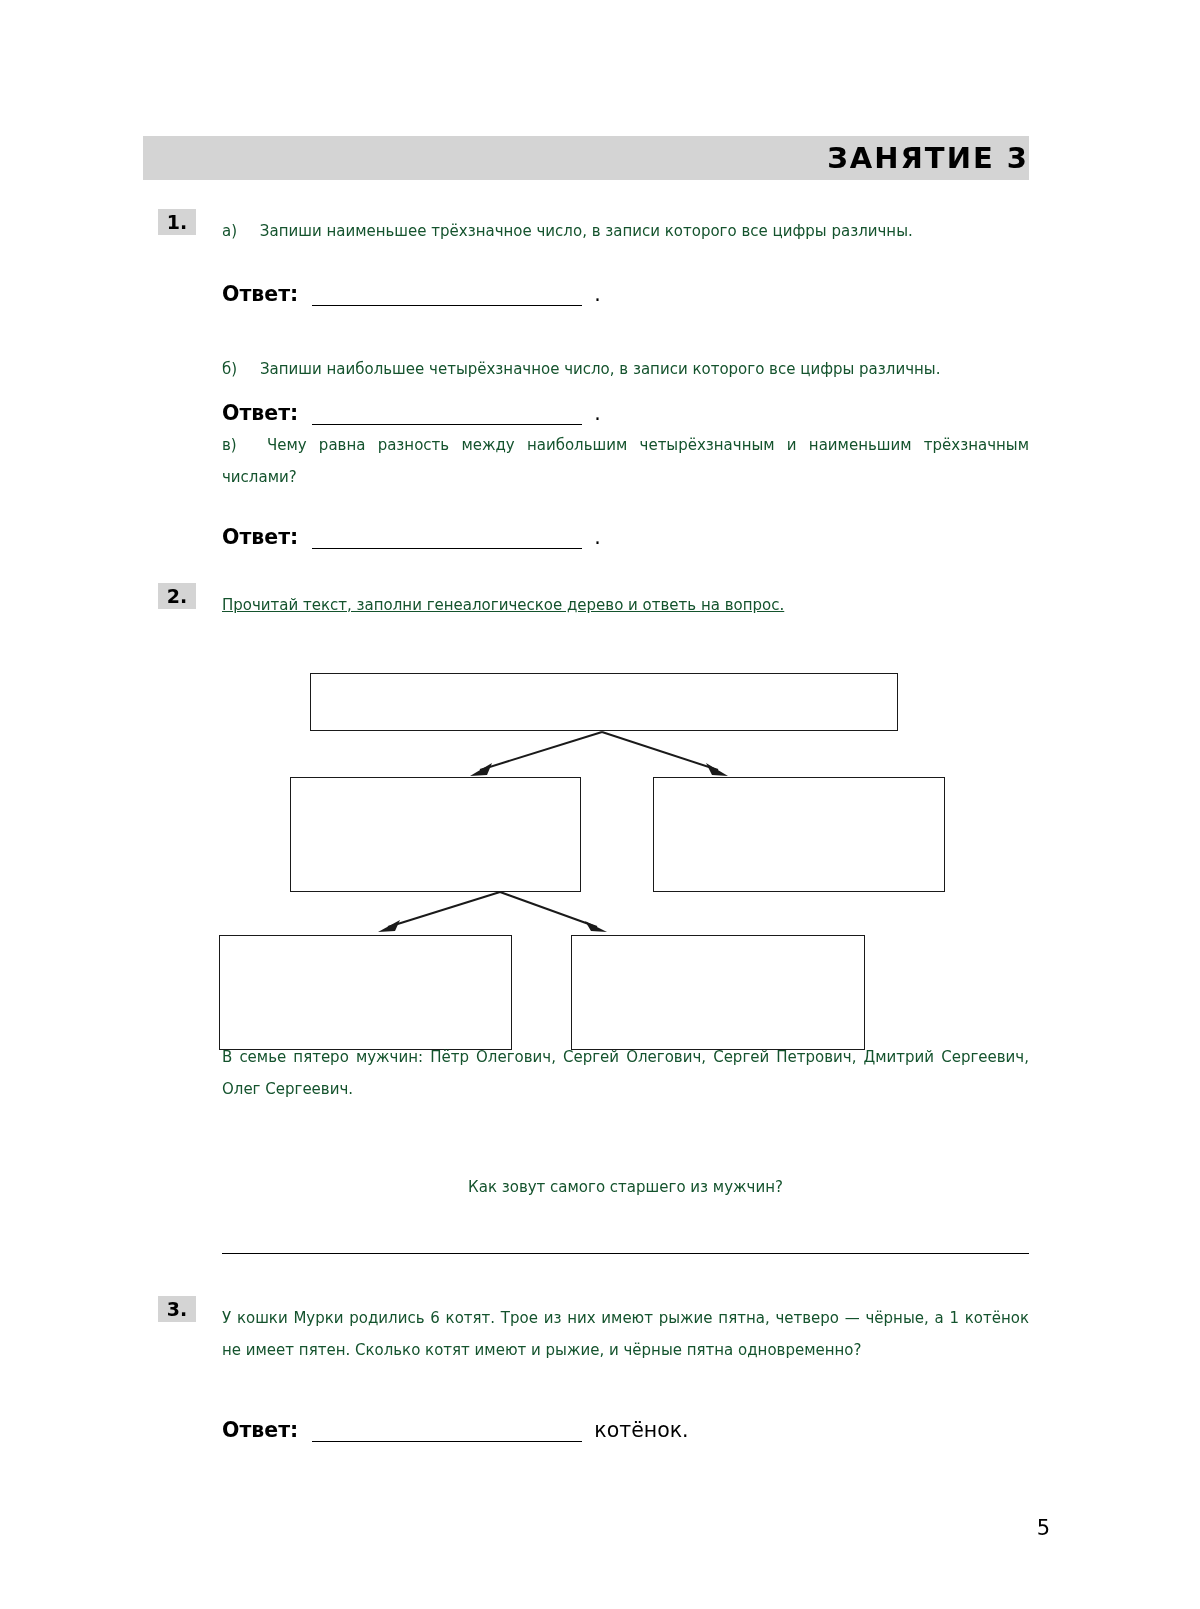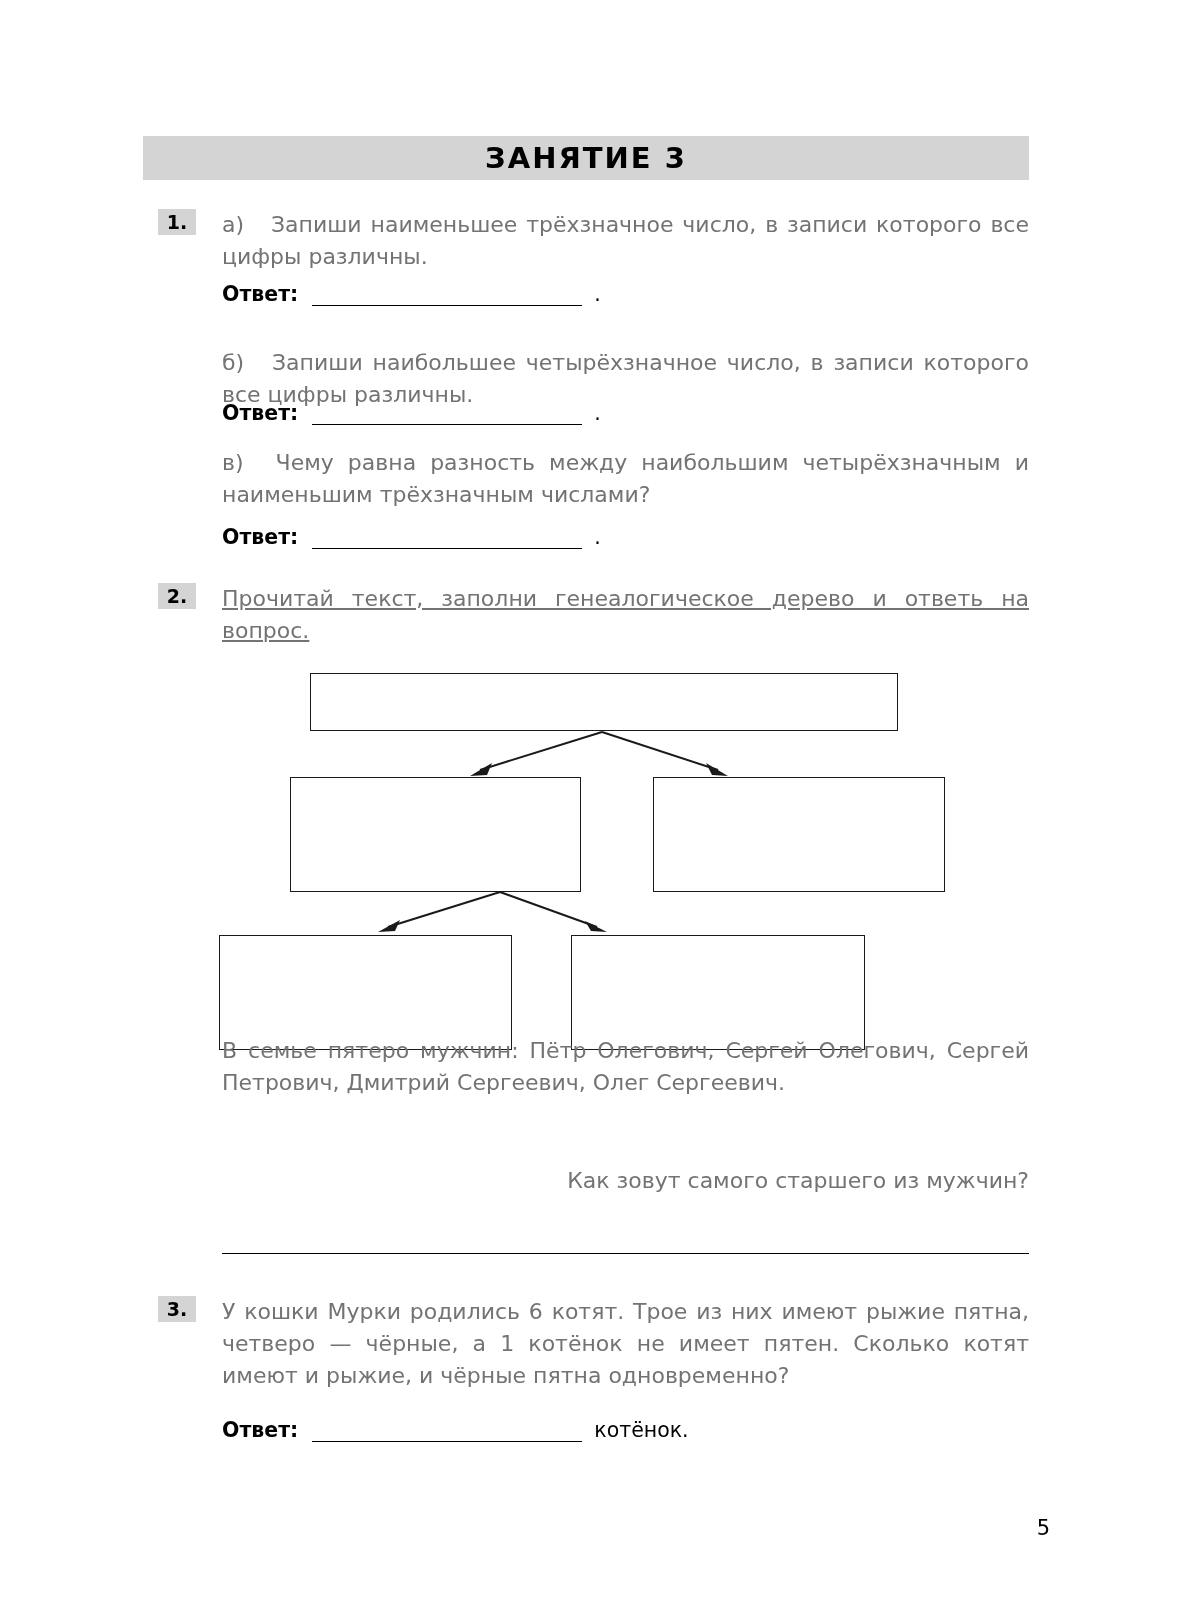--- a/index.html
+++ b/index.html
@@ -23,21 +23,21 @@
   }
   .header-band {
     position: absolute;
     left: 143px;
     top: 136px;
     width: 886px;
     height: 44px;
     background: #d4d4d4;
     display: flex;
     align-items: center;
-    justify-content: center;
+    justify-content: flex-end;
   }
   .header-band .title {
     font-size: 29px;
     font-weight: bold;
     letter-spacing: 2px;
   }
 
   .task-num {
     position: absolute;
     width: 38px;
@@ -45,26 +45,27 @@
     background: #d4d4d4;
     font-size: 19px;
     font-weight: bold;
     display: flex;
     align-items: center;
     justify-content: center;
   }
 
   .body-text {
     position: absolute;
-    font-size: 22px;
+    font-size: 15px;
     line-height: 32px;
     text-align: justify;
-    color: #737373;
+    color: #14532d;
+    margin-top: 6px;
   }
-  .body-text.nojust { text-align: right; }
+  .body-text.nojust { text-align: center; }
 
   .ans-row {
     position: absolute;
     font-size: 20.5px;
     display: flex;
     align-items: flex-end;
     gap: 0;
   }
   .ans-label { margin-right: 14px; font-weight: bold; }
   .ans-line {
@@ -126,21 +127,21 @@
     <span>б)</span>
     <span style="display:inline-block; width:18px;"></span><span>Запиши наибольшее четырёхзначное число, в записи которого все цифры различны.</span>
   </div>
 
   <div class="ans-row" style="left:222px; top:401px;">
     <span class="ans-label">Ответ:</span>
     <span class="ans-line"></span>
     <span class="ans-tail">.</span>
   </div>
 
-  <div class="body-text" style="left:222px; top:447px; width:807px;">
+  <div class="body-text" style="left:222px; top:423px; width:807px;">
     <span>в)</span>
     <span style="display:inline-block; width:18px;"></span><span>Чему равна разность между наибольшим четырёхзнач­ным и наименьшим трёхзначным числами?</span>
   </div>
 
   <div class="ans-row" style="left:222px; top:525px;">
     <span class="ans-label">Ответ:</span>
     <span class="ans-line"></span>
     <span class="ans-tail">.</span>
   </div>
 

